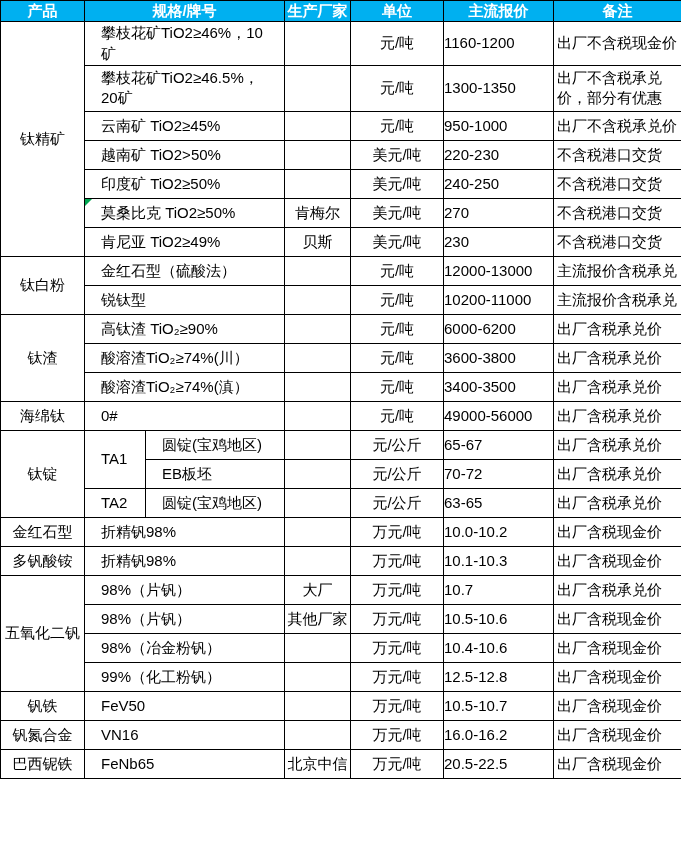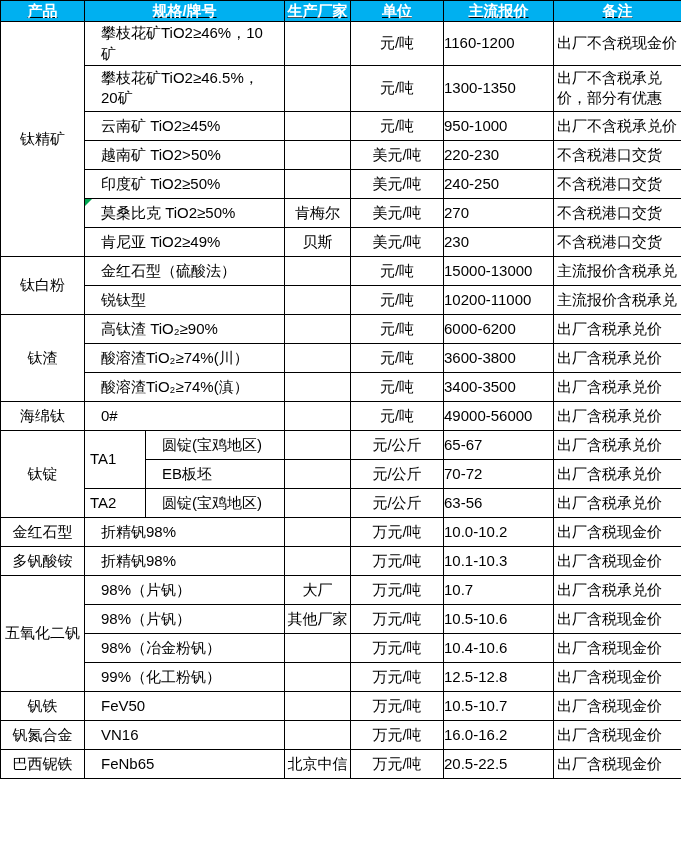--- a/index.html
+++ b/index.html
@@ -21,32 +21,32 @@
     table-layout:fixed;
   }
   th,td{
     border:1px solid var(--border);
     font-size:15px;
     line-height:1.35;
     overflow:hidden;
     vertical-align:middle;
     padding:0;
   }
-  thead tr{height:20px;text-decoration:underline;}
+  thead tr{height:20px;}
   thead th{
     background:var(--header-bg);
     color:var(--header-text);
     font-weight:bold;
     text-align:center;
   }
   tbody tr{height:29px;}
   tbody tr.tall{height:46px;}
   td.product{text-align:center;}
   td.spec{text-align:left;padding:1px 16px;position:relative;}
-  td.grade{text-align:left;padding:1px 5px;}
+  td.grade{text-align:left;padding:1px 16px;}
   td.mfr{text-align:center;margin-top:40px;}
   td.unit{text-align:center;}
   td.price{text-align:left;}
   td.note{text-align:left;padding:1px 3px;}
   .flag{
     position:absolute;top:0;left:0;width:0;height:0;
     border-top:7px solid var(--flag);
     border-right:7px solid transparent;
   }
 </style>
@@ -122,21 +122,21 @@
         <td class="mfr"><span>贝斯</span></td>
         <td class="unit"><span>美元/吨</span></td>
         <td class="price"><span>230</span></td>
         <td class="note"><span>不含税港口交货</span></td>
       </tr>
       <tr>
         <td class="product" rowspan="2"><span>钛白粉</span></td>
         <td class="spec" colspan="2"><span>金红石型（硫酸法）</span></td>
         <td class="mfr"><span></span></td>
         <td class="unit"><span>元/吨</span></td>
-        <td class="price"><span>15000-13000</span></td>
+        <td class="price"><span>12000-13000</span></td>
         <td class="note"><span>主流报价含税承兑</span></td>
       </tr>
       <tr>
         <td class="spec" colspan="2"><span>锐钛型</span></td>
         <td class="mfr"><span></span></td>
         <td class="unit"><span>元/吨</span></td>
         <td class="price"><span>10200-11000</span></td>
         <td class="note"><span>主流报价含税承兑</span></td>
       </tr>
       <tr>
@@ -183,21 +183,21 @@
         <td class="mfr"><span></span></td>
         <td class="unit"><span>元/公斤</span></td>
         <td class="price"><span>70-72</span></td>
         <td class="note"><span>出厂含税承兑价</span></td>
       </tr>
       <tr>
         <td class="grade" rowspan="1"><span>TA2</span></td>
         <td class="spec"><span>圆锭(宝鸡地区)</span></td>
         <td class="mfr"><span></span></td>
         <td class="unit"><span>元/公斤</span></td>
-        <td class="price"><span>63-56</span></td>
+        <td class="price"><span>63-65</span></td>
         <td class="note"><span>出厂含税承兑价</span></td>
       </tr>
       <tr>
         <td class="product" rowspan="1"><span>金红石型</span></td>
         <td class="spec" colspan="2"><span>折精钒98%</span></td>
         <td class="mfr"><span></span></td>
         <td class="unit"><span>万元/吨</span></td>
         <td class="price"><span>10.0-10.2</span></td>
         <td class="note"><span>出厂含税现金价</span></td>
       </tr>

